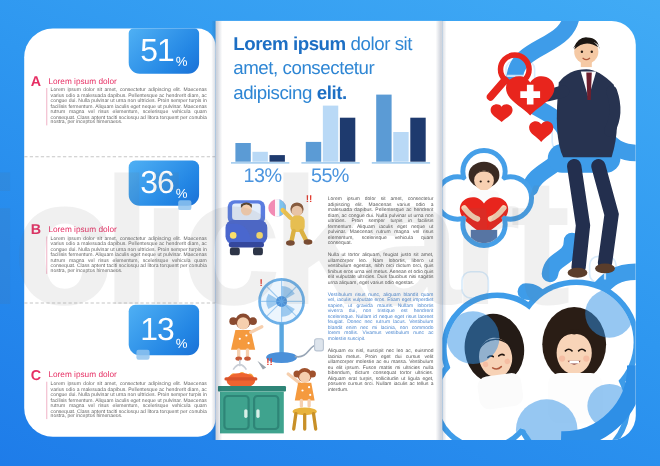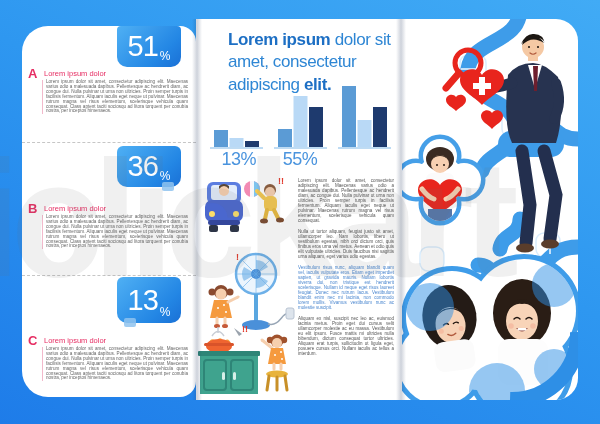--- a/index.html
+++ b/index.html
@@ -30,21 +30,21 @@
   .sec-head{position:absolute;left:22px;font-size:7.5px;font-weight:400;color:#e62e63;}
   .sec-body{position:absolute;left:20px;width:142px;padding-left:3px;border-left:1px solid #f2b9cb;
     font-size:4.6px;line-height:4.9px;color:#666;text-align:justify;}
   .la{top:40px;} .ha{top:43px;} .ba{top:54px;}
   .lb{top:175px;} .hb{top:178px;} .bb{top:189px;}
   .lc{top:307px;} .hc{top:310px;} .bc{top:321px;}
   .dash{position:absolute;left:0;right:0;border-top:1.5px dashed #c6c6c6;}
   .dash1{top:116px;} .dash2{top:249px;}
   
   .mid-title{position:absolute;left:16px;top:10px;width:184px;
-    font-size:17px;line-height:1.32;color:#2e86d4;letter-spacing:-0.4px;margin-left:16px;}
+    font-size:17px;line-height:1.32;color:#2e86d4;letter-spacing:-0.4px;}
   .mid-title b{color:#1d6fc4;}
   .chart{position:absolute;left:12px;top:62px;}
   .chart-labels{position:absolute;left:12px;top:130px;width:184px;display:flex;}
   .chart-labels span{width:61.3px;text-align:center;font-size:18px;font-weight:400;color:#4a94de;letter-spacing:-0.5px;}
   .illo{position:absolute;}
   .i-car{left:6px;top:157px;} .i-fan{left:8px;top:229px;} .i-stove{left:2px;top:303px;}
   .textcol{position:absolute;left:102px;top:159px;width:96px;}
   .textcol p{margin:0 0 6px 0;font-size:4.5px;line-height:5px;color:#555;text-align:justify;}
   .textcol p.blue{color:#4a86cf;}
   

